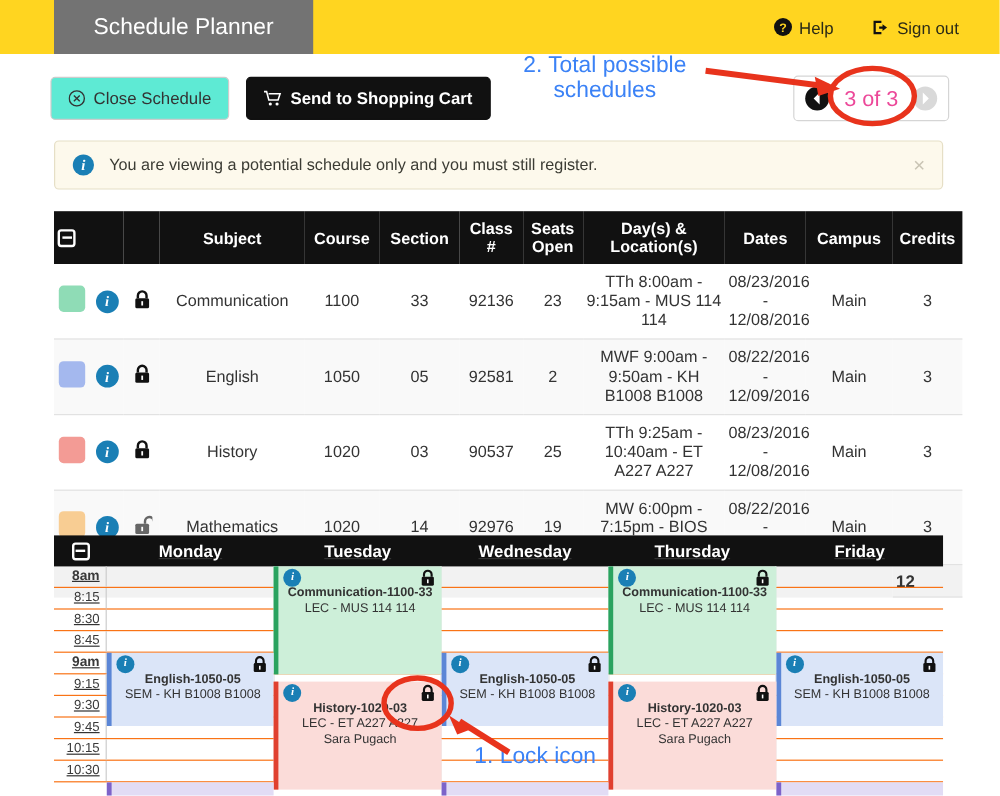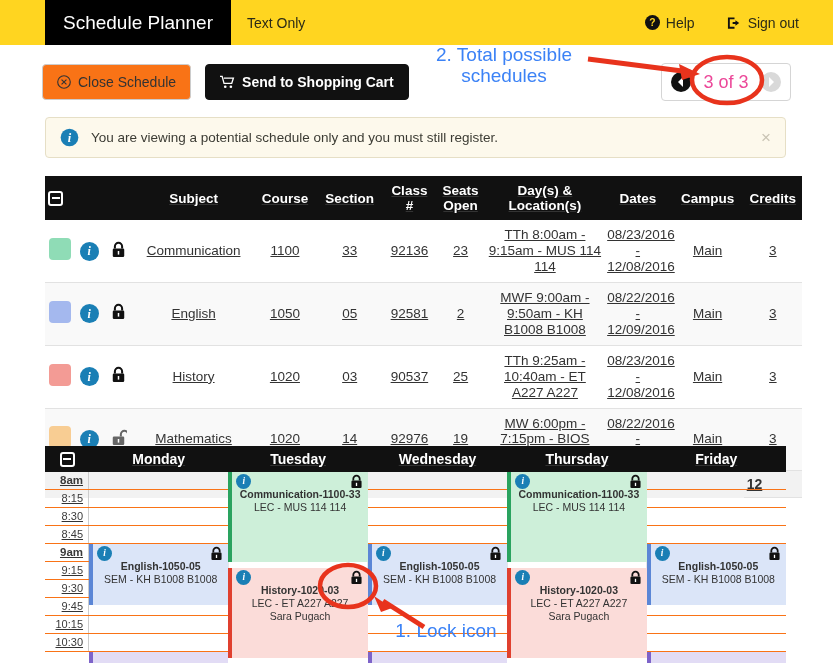--- a/index.html
+++ b/index.html
@@ -16,26 +16,26 @@
 
   
   .navbar {
     height: 45px;
     background: #ffd520;
     display: flex;
     align-items: stretch;
     position: relative;
   }
   .nav-brand {
-    background: #000000;
+    background: #737373;
     color: #ffffff;
     font-size: 19px;
     display: flex;
     align-items: center;
-    padding: 0 18px;
+    padding: 0 33px;
     margin-left: 45px;
     white-space: nowrap;
   }
   .nav-link {
     display: flex;
     align-items: center;
     padding: 0 16px;
     color: #2b2b17;
     font-size: 14px;
     white-space: nowrap;
@@ -63,21 +63,21 @@
     display: inline-flex;
     align-items: center;
     gap: 7px;
     padding: 0 14px;
     border-radius: 4px;
     font-size: 14px;
     white-space: nowrap;
     cursor: pointer;
   }
   .btn-light {
-    background: #f97316;
+    background: #5eead4;
     border: 1px solid #ccc;
     color: #333;
   }
   .btn-dark {
     background: #111111;
     border: 1px solid #111111;
     color: #ffffff;
     font-weight: bold;
     margin-left: 14px;
   }
@@ -112,21 +112,21 @@
   }
   .alert-text { font-size: 13.5px; color:#3c3c34; margin-left: 12px; }
   .alert-close {
     margin-left: auto; color:#c9c4b4; font-size: 17px; line-height:1;
     cursor: pointer;
   }
 
   
   .table-wrap {
     position: absolute;
-    top: 176px; left: 45px; right: 31px; text-decoration: underline;
+    top: 176px; left: 45px; right: 31px;
   }
   table.courses { width: 100%; border-collapse: collapse; table-layout: fixed; }
   table.courses thead th {
     background: #111111;
     color: #ffffff;
     font-size: 13.5px;
     padding: 7px 3px;
     font-weight: bold;
     text-align: center;
     vertical-align: middle;
@@ -265,21 +265,20 @@
     white-space: pre-line;
     font-family: "Liberation Sans", sans-serif;
   }
   svg.anno-svg { position:absolute; overflow: visible; pointer-events:none; }
 </style>
 </head>
 <body>
 
 <div class="navbar">
   <div class="nav-brand">Schedule Planner</div>
-  <a class="nav-link">Text Only</a>
   <div class="nav-right">
     <a class="nav-link">
       <span class="ico">
         <svg width="15" height="15" viewBox="0 0 16 16">
             <circle cx="8" cy="8" r="8" fill="#111"></circle>
             <text x="8" y="12" font-size="11" font-family="Liberation Sans, sans-serif" font-weight="bold" fill="#ffd520" text-anchor="middle">?</text>
           </svg>
       </span>
       <span>Help</span>
     </a>

